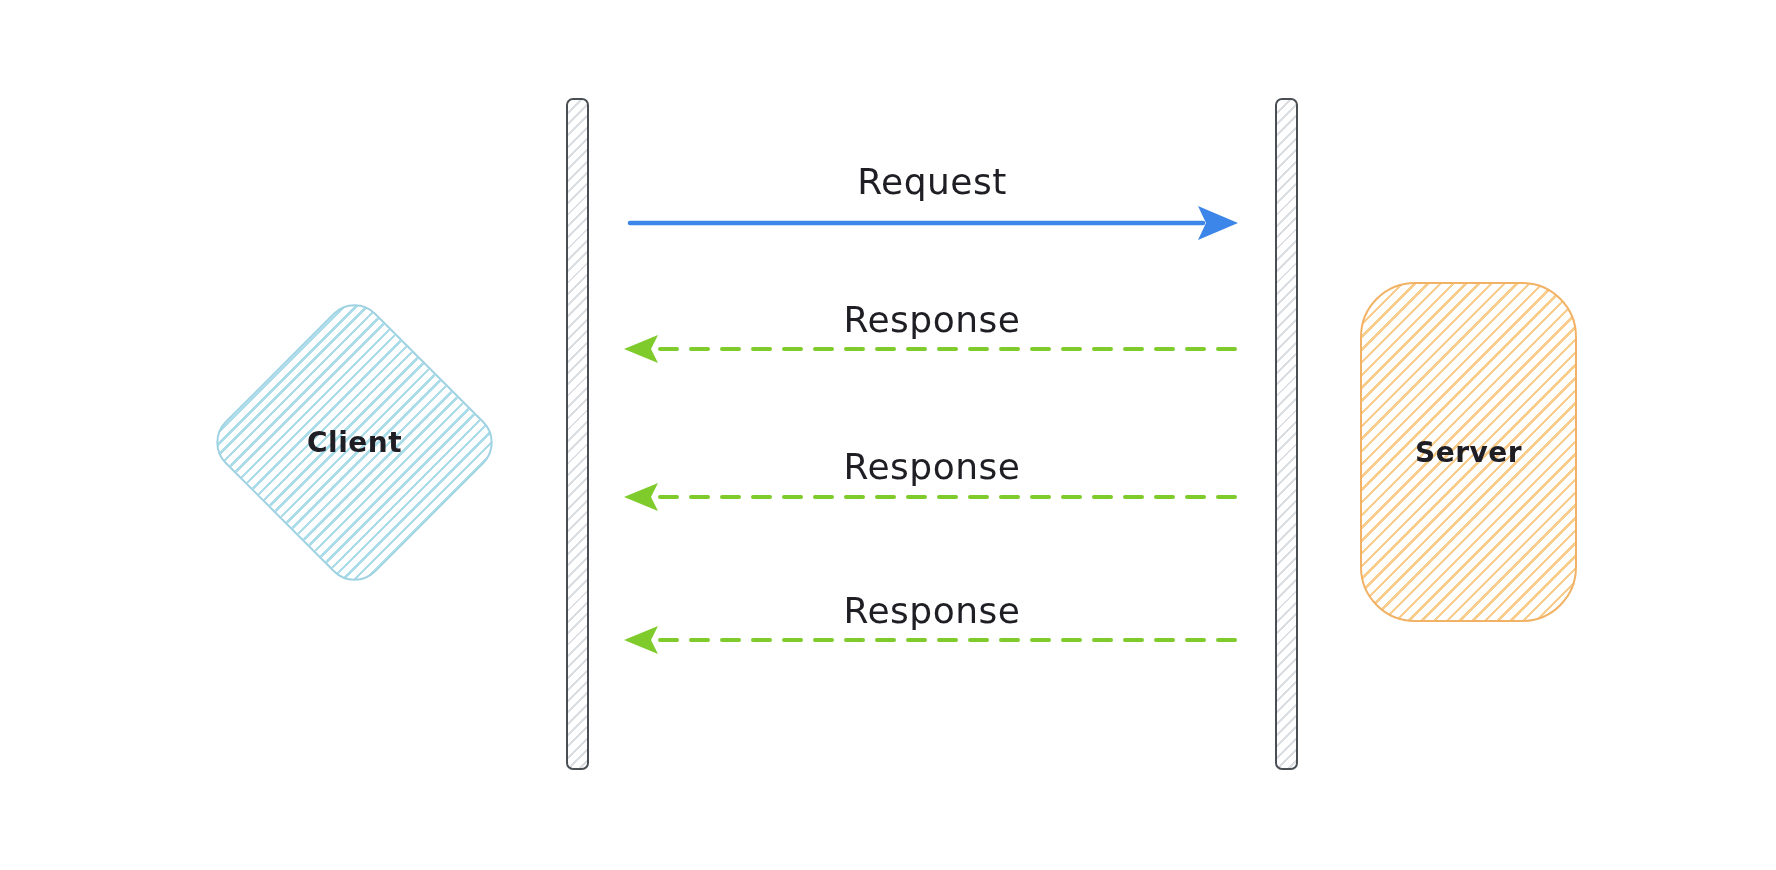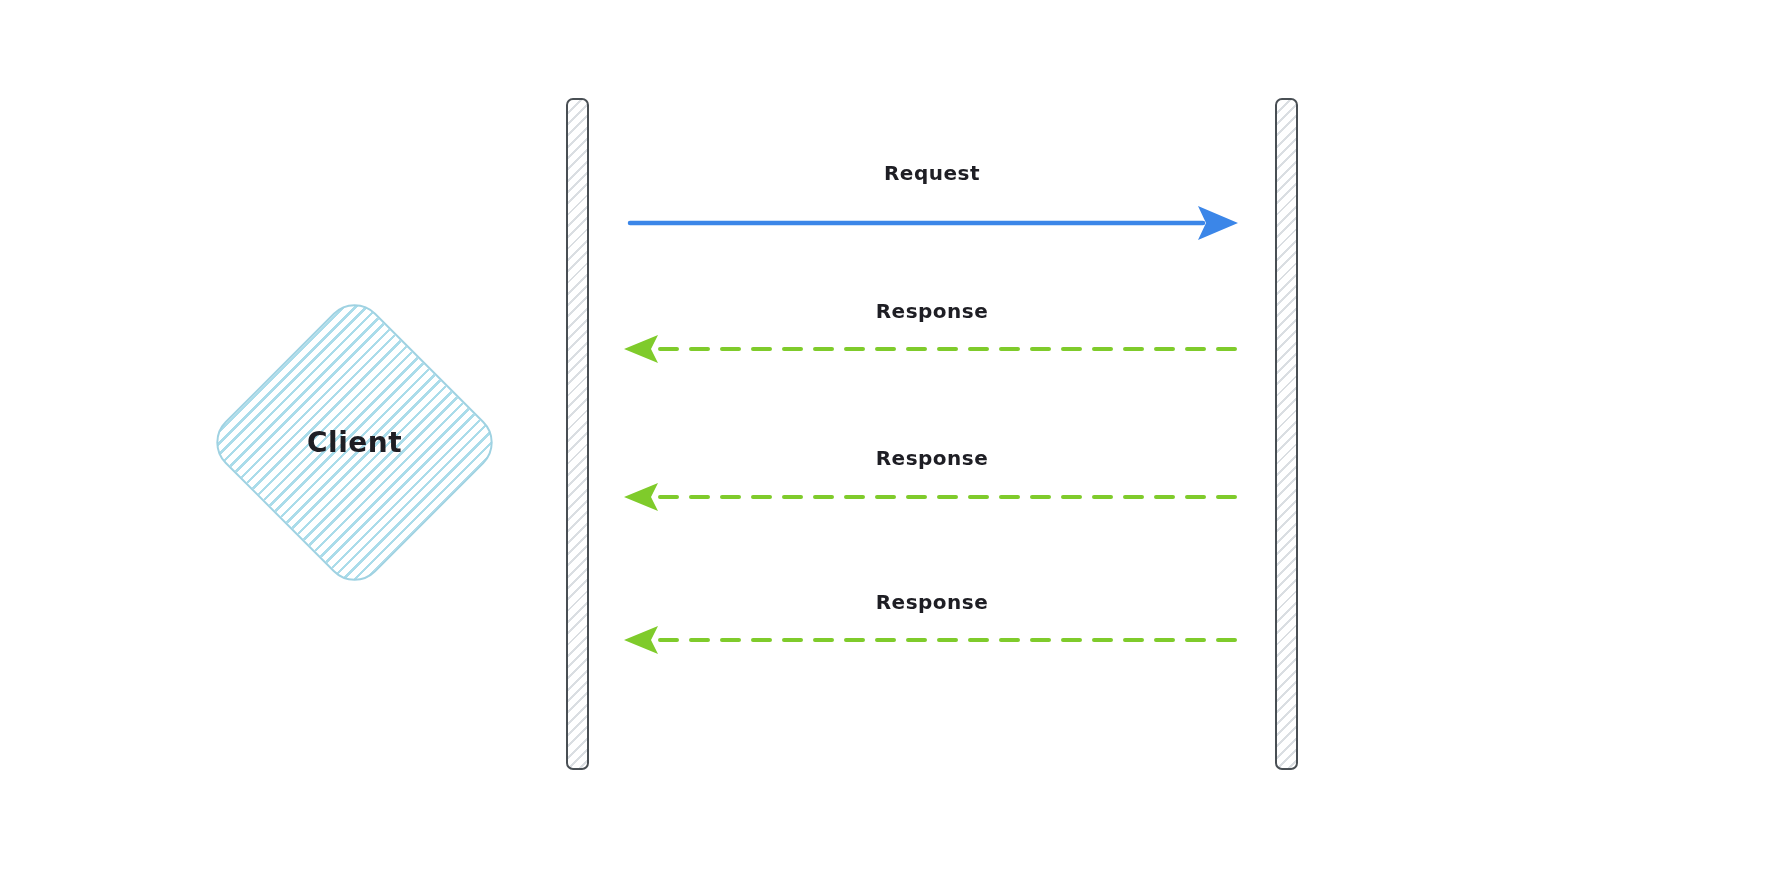--- a/index.html
+++ b/index.html
@@ -104,40 +104,43 @@
     stroke-linecap: round;
     stroke-dasharray: 17 14;
     fill: none;
   }
   .response-head { fill: var(--response-arrow); }
 
   
   .msg-label {
     position: absolute;
     transform: translateX(-50%);
-    font-size: 20px;
-    font-weight: 700;
+    font-size: 36px;
+    font-weight: 400;
     letter-spacing: 0.5px;
     color: var(--text);
     white-space: nowrap;
   }
   .msg-label-request   { left: 932px; top: 161px; }
   .msg-label-response1 { left: 932px; top: 299px; }
   .msg-label-response2 { left: 932px; top: 446px; }
   .msg-label-response3 { left: 932px; top: 590px; }
 </style>
 </head>
 <body>
 
 <div id="canvas">
 
   <div class="node-client">
     <span class="node-label">Client</span>
   </div>
 
+  <div class="node-server">
+    <span class="node-label">Server</span>
+  </div>
 
   <div class="lifeline lifeline-left"></div>
   <div class="lifeline lifeline-right"></div>
 
   <svg id="arrows" viewBox="0 0 1776 870" xmlns="http://www.w3.org/2000/svg">
 
     <g>
       <line class="request-line" x1="630" y1="223" x2="1203" y2="223"></line>
       <polygon class="request-head" points="1238,223 1198,206 1206,223 1198,240"></polygon>
     </g>

